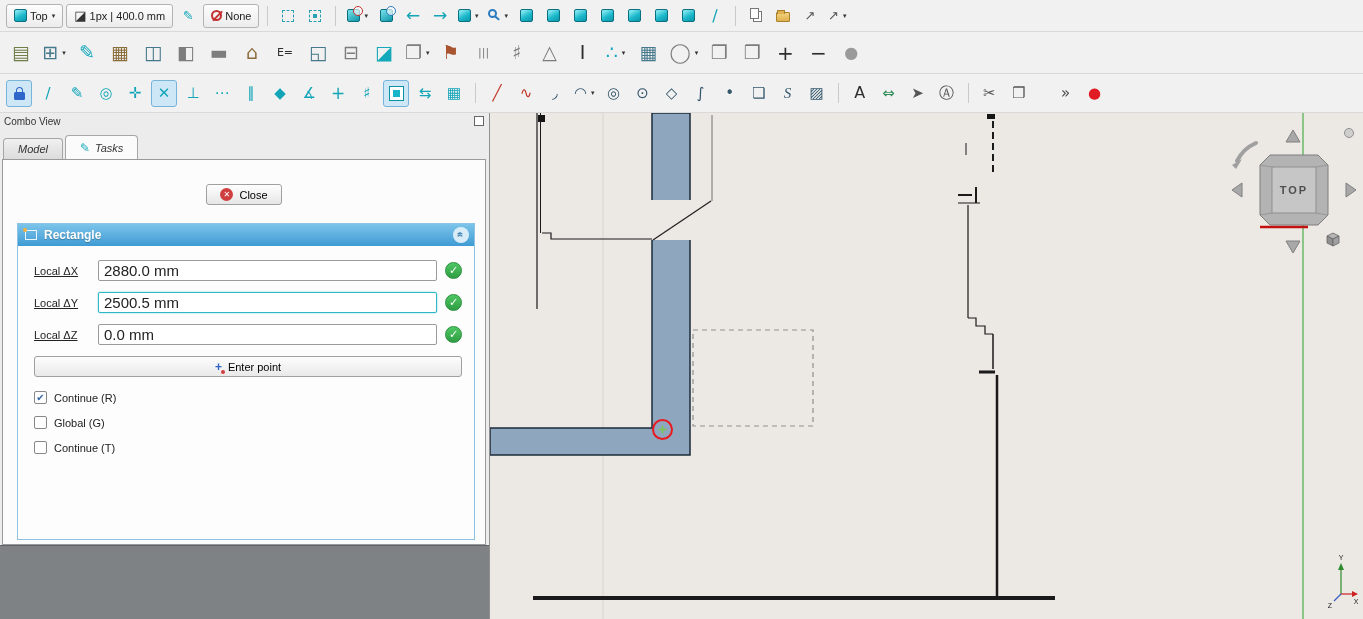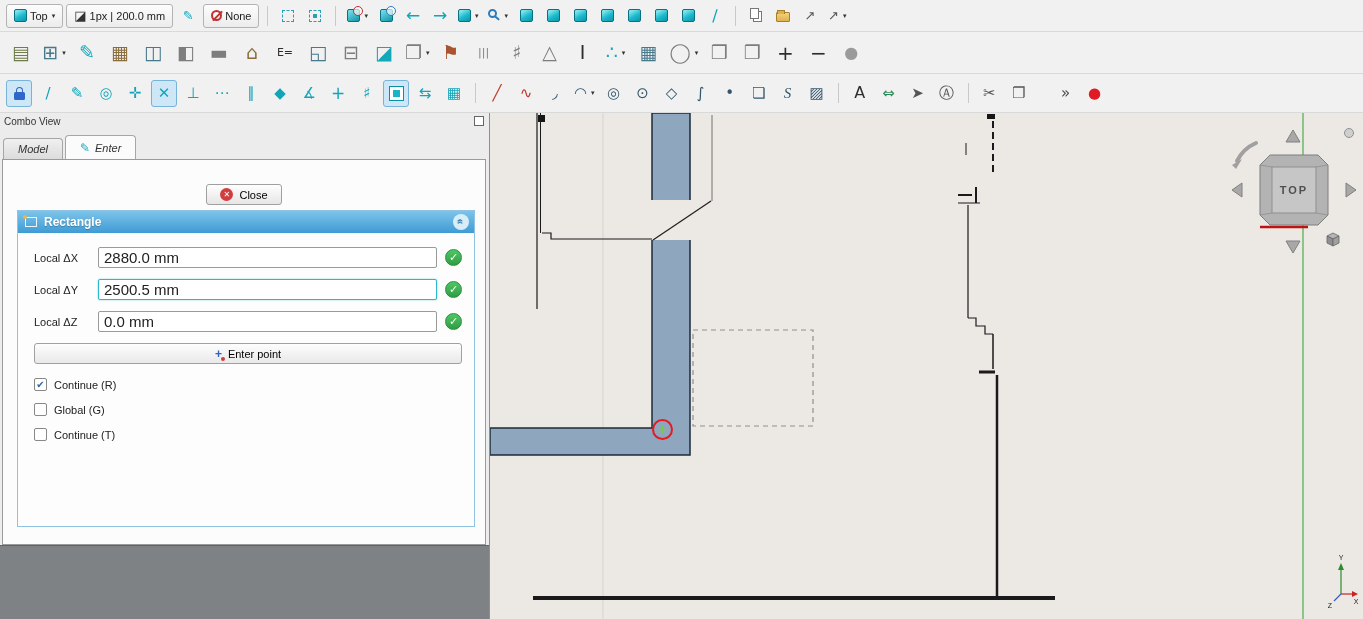--- a/index.html
+++ b/index.html
@@ -66,31 +66,31 @@
   .tab.active { background:#fbfbfb; height:24px; }
   .tab .pen { color:#14a8bb; font-size:12px; font-family:"DejaVu Sans",sans-serif; }
   .task-area { position:absolute; top:46px; left:2px; right:3px; height:386px; background:#fcfcfc; border:1px solid #9a9a9a; overflow:hidden; }
   .combo-fill { position:absolute; top:432px; left:0; right:0; bottom:0; background:#7e8285; border-top:1px solid #5f6366; }
 
   .close-row { text-align:center; margin-top:24px; }
   .close-btn { display:inline-flex; align-items:center; gap:6px; border:1px solid #a0a0a0; border-radius:3px;
                background:linear-gradient(#fefefe,#e6e6e6); padding:3px 13px; font-size:11px; font-family:inherit; }
   .close-ico { width:13px; height:13px; border-radius:50%; background:#cf3f3f; color:#fff; font-size:8px; line-height:13px; text-align:center; font-family:"DejaVu Sans",sans-serif; }
 
-  .section { margin:5px 10px 0 14px; border:1px solid #8fc3e4; height:317px; background:#fdfdfd; }
+  .section { margin:18px 10px 0 14px; border:1px solid #8fc3e4; height:317px; background:#fdfdfd; }
   .sec-head { height:22px; background:linear-gradient(180deg,#7cc4ea,#3f9bd4); color:#fff; font-weight:bold; font-size:12px;
               display:flex; align-items:center; gap:7px; padding:0 7px; position:relative; text-shadow:0 1px 1px rgba(0,0,0,.25); }
   .sec-ico { width:12px; height:10px; border:1.5px solid #eaf5fc; position:relative; }
   .sec-ico::after { content:""; position:absolute; left:-3px; top:-3px; width:4px; height:4px; border-radius:50%; background:#f2b340; }
   .collapse { position:absolute; right:5px; top:3px; width:16px; height:16px; border-radius:50%; background:#d9edf9;
               color:#2e7fb5; font-size:10px; text-align:center; line-height:15px; font-weight:bold; }
   .collapse span { display:inline-block; transform:rotate(90deg); }
   .sec-body { padding:14px 12px 0 16px; }
   .frow { display:flex; align-items:center; gap:8px; margin-bottom:11px; }
-  .frow label { width:56px; font-size:11px; color:#222; flex:none; }
+  .frow label { width:56px; font-size:11px; color:#222; flex:none;text-decoration:underline; }
   .frow input { flex:1; height:21px; border:1px solid #9a9a9a; border-radius:2px; font-size:15px; padding:0 5px;
                 font-family:inherit; color:#222; background:#fff; }
   .frow input.focused { border:1.5px solid #2fb6c9; box-shadow:0 0 2px #7fd4e0; }
   .ok { flex:none; width:17px; height:17px; border-radius:50%; background:linear-gradient(#4fc763,#2e9e44); border:1px solid #2a8f3e;
         color:#fff; font-size:11px; line-height:16px; text-align:center; font-family:"DejaVu Sans",sans-serif; }
   .enter-btn { width:100%; height:21px; margin-top:1px; border:1px solid #a0a0a0; border-radius:3px;
                background:linear-gradient(#fdfdfd,#e9e9e9); font-size:11px; font-family:inherit;
                display:flex; align-items:center; justify-content:center; gap:6px; }
   .enter-ico { color:#2f62c4; font-weight:bold; font-size:12px; position:relative; }
   .enter-ico::after { content:""; position:absolute; right:-3px; bottom:0; width:4px; height:4px; border-radius:50%; background:#cf3f3f; }
@@ -110,21 +110,21 @@
 
   <div class="toolbars">
     <div class="tbrow tbrow1">
         <div class="tbtn framed">
           <span class="k-cube"></span>
           <span class="lbl">Top</span>
           <span class="dd">▾</span>
         </div>
         <div class="tbtn framed">
           <span class="glyph" style="color: rgb(51, 51, 51);">◪</span>
-          <span class="lbl">1px | 200.0 mm</span>
+          <span class="lbl">1px | 400.0 mm</span>
         </div>
         <div class="tbtn">
           <span class="glyph" style="color: rgb(20, 168, 187);">✎</span>
         </div>
         <div class="tbtn framed">
           <span class="k-no"></span>
           <span class="lbl">None</span>
         </div>
         <div class="sep"></div>
         <div class="tbtn">
@@ -402,21 +402,21 @@
       <div class="panel-title">
         <span>Combo View</span>
         <span class="float-ico"></span>
       </div>
       <div class="tabs">
         <div class="tab">
           <span>Model</span>
         </div>
         <div class="tab active">
           <span class="pen">✎</span>
-          <span>Enter</span>
+          <span>Tasks</span>
         </div>
       </div>
 
       <div class="task-area">
         <div class="close-row">
           <button class="close-btn">
             <span class="close-ico">✕</span>
             <span>Close</span>
           </button>
         </div>

